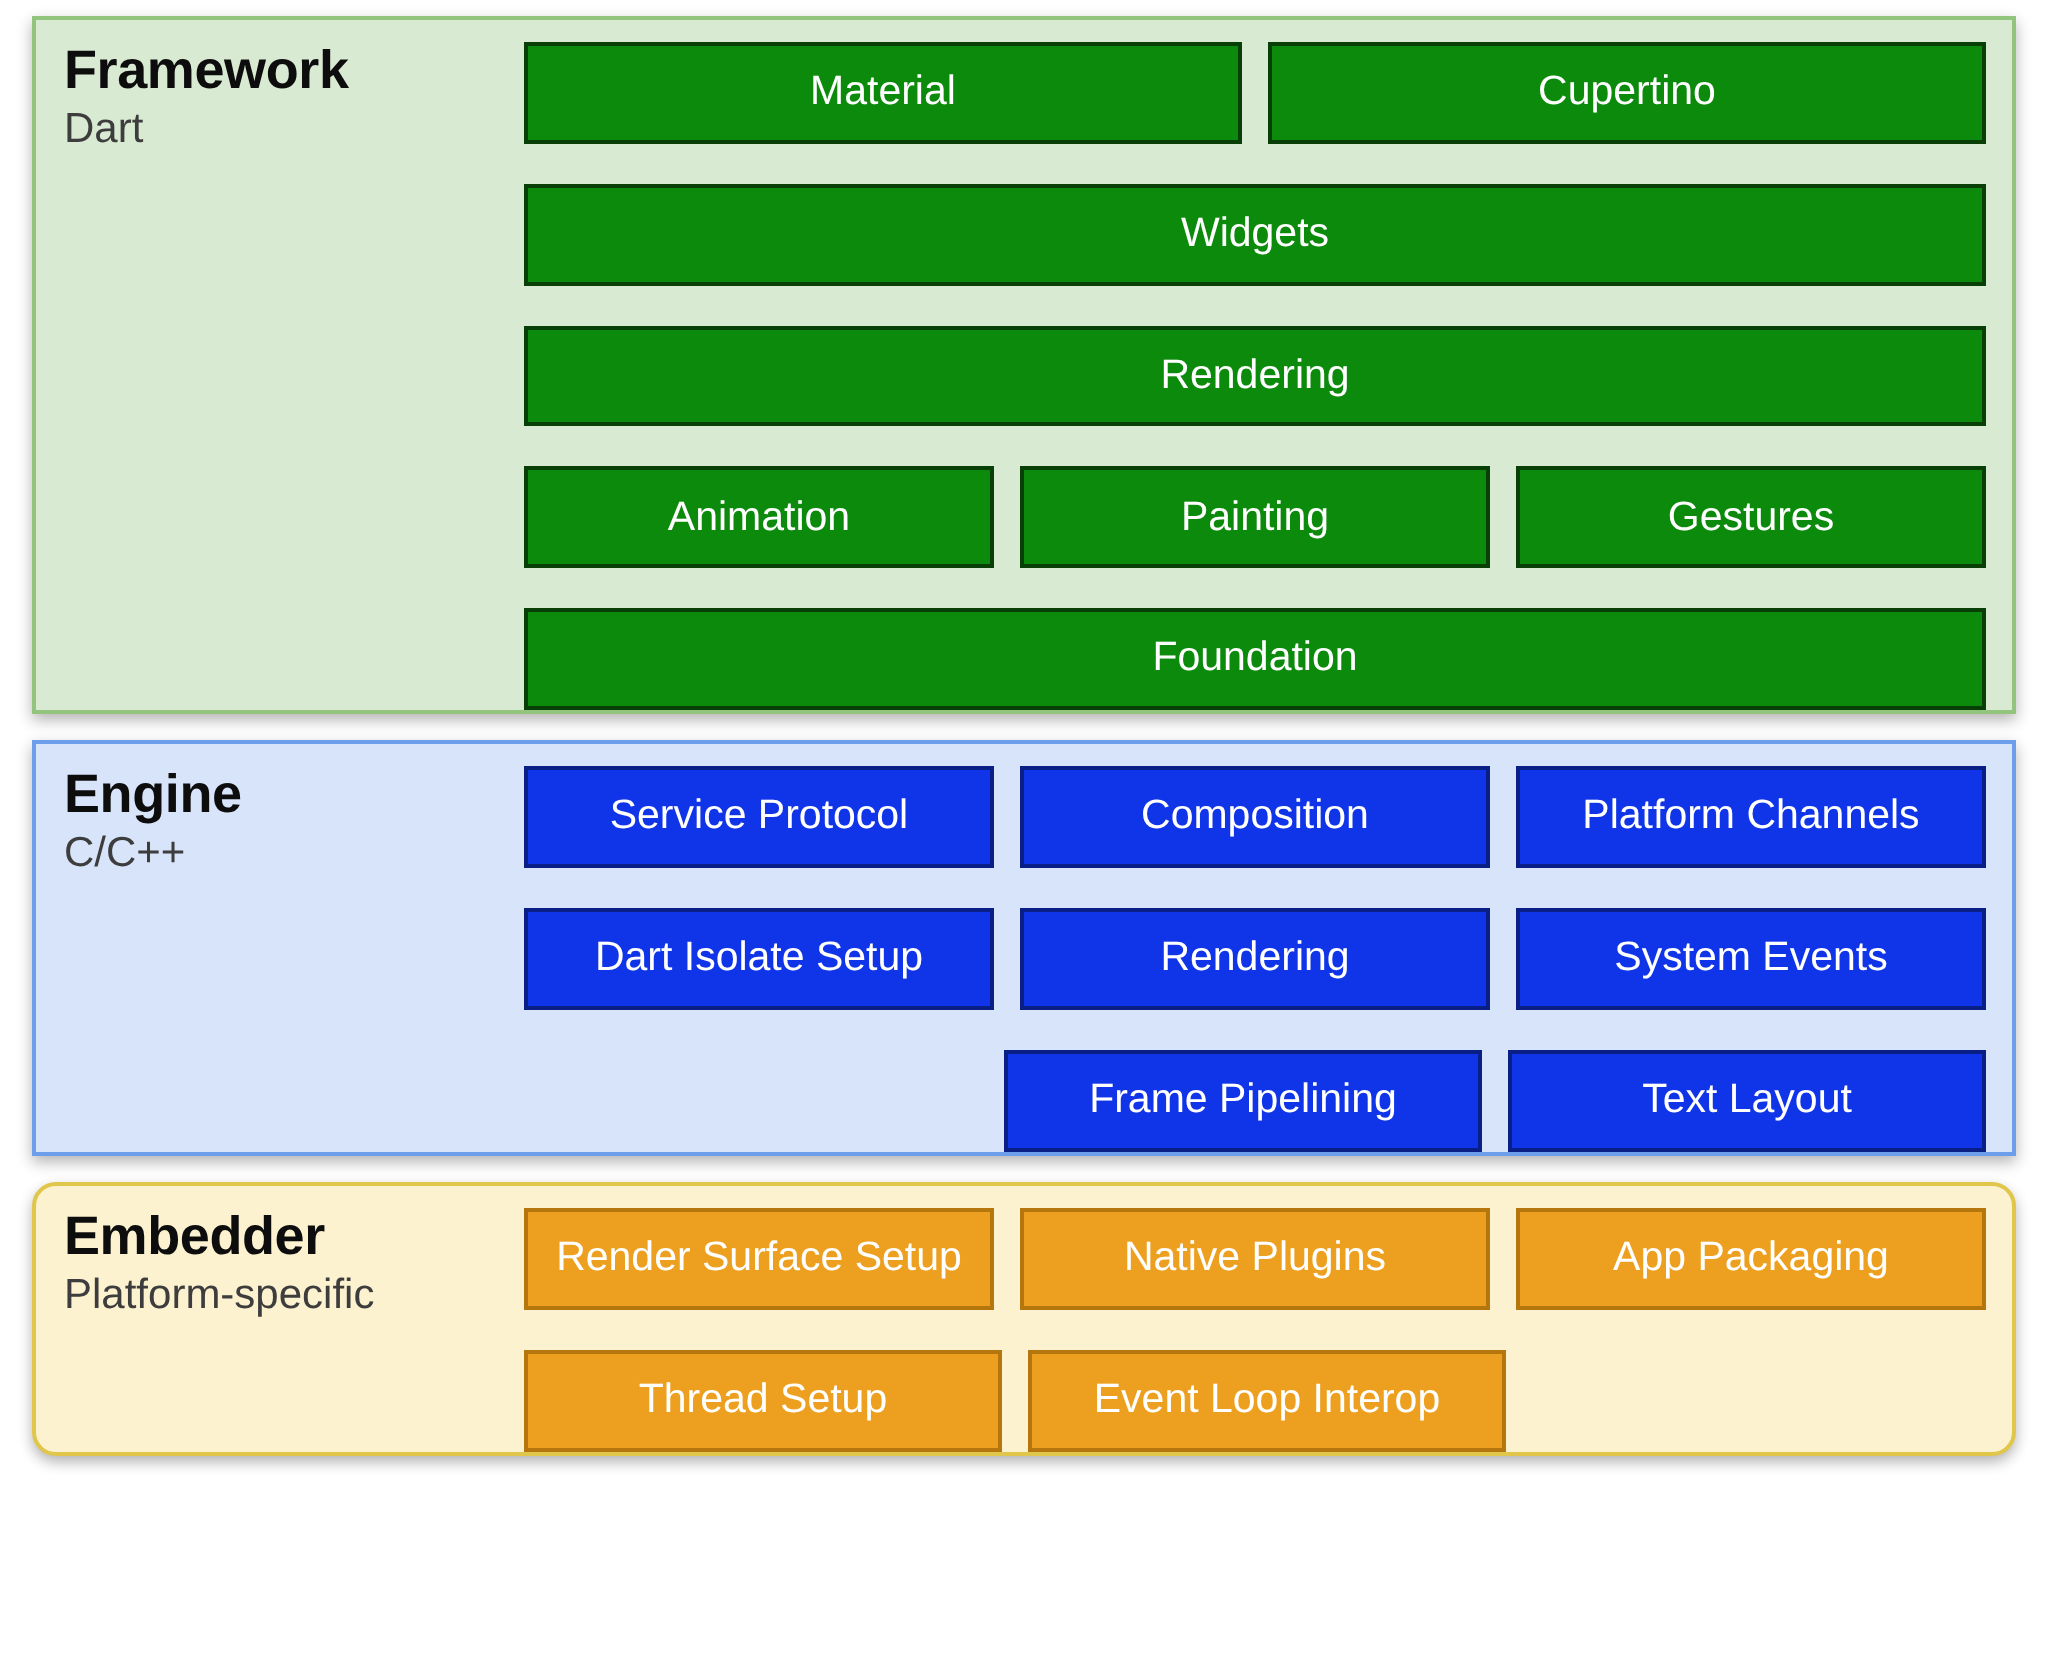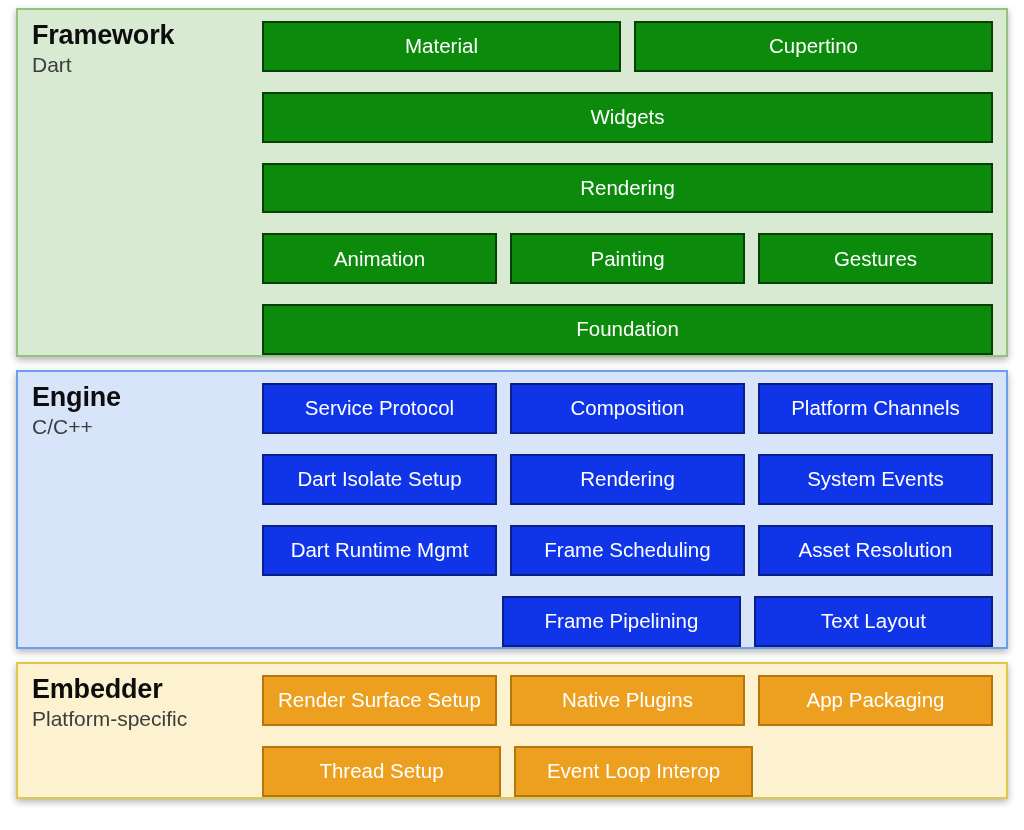--- a/index.html
+++ b/index.html
@@ -45,20 +45,21 @@
   }
   .layer-engine {
     background: #d7e4fa;
     border-color: #6d9eeb;
     height: 286px;
   }
   .layer-embedder {
     background: #fcf2cf;
     border-color: #e0c64b;
     height: 164px;
+    border-radius: 12px;
   }
 
   
   .layer-head {
     flex: 0 0 244px;
     box-sizing: border-box;
     padding: 11px 0 0 14px;
   }
   .layer-title {
     font-size: 27px;
@@ -182,25 +183,20 @@
         <div class="block block-blue c1">Composition</div>
         <div class="block block-blue c1">Platform Channels</div>
       </div>
 
       <div class="block-row">
         <div class="block block-blue c1">Dart Isolate Setup</div>
         <div class="block block-blue c1">Rendering</div>
         <div class="block block-blue c1">System Events</div>
       </div>
 
-      <div class="block-row">
-        <div class="block block-blue c1">Dart Runtime Mgmt</div>
-        <div class="block block-blue c1">Frame Scheduling</div>
-        <div class="block block-blue c1">Asset Resolution</div>
-      </div>
 
       <div class="block-row">
         <div class="spacer"></div>
         <div class="block block-blue c1">Frame Pipelining</div>
         <div class="block block-blue c1">Text Layout</div>
       </div>
 
     </div>
   </section>
 

